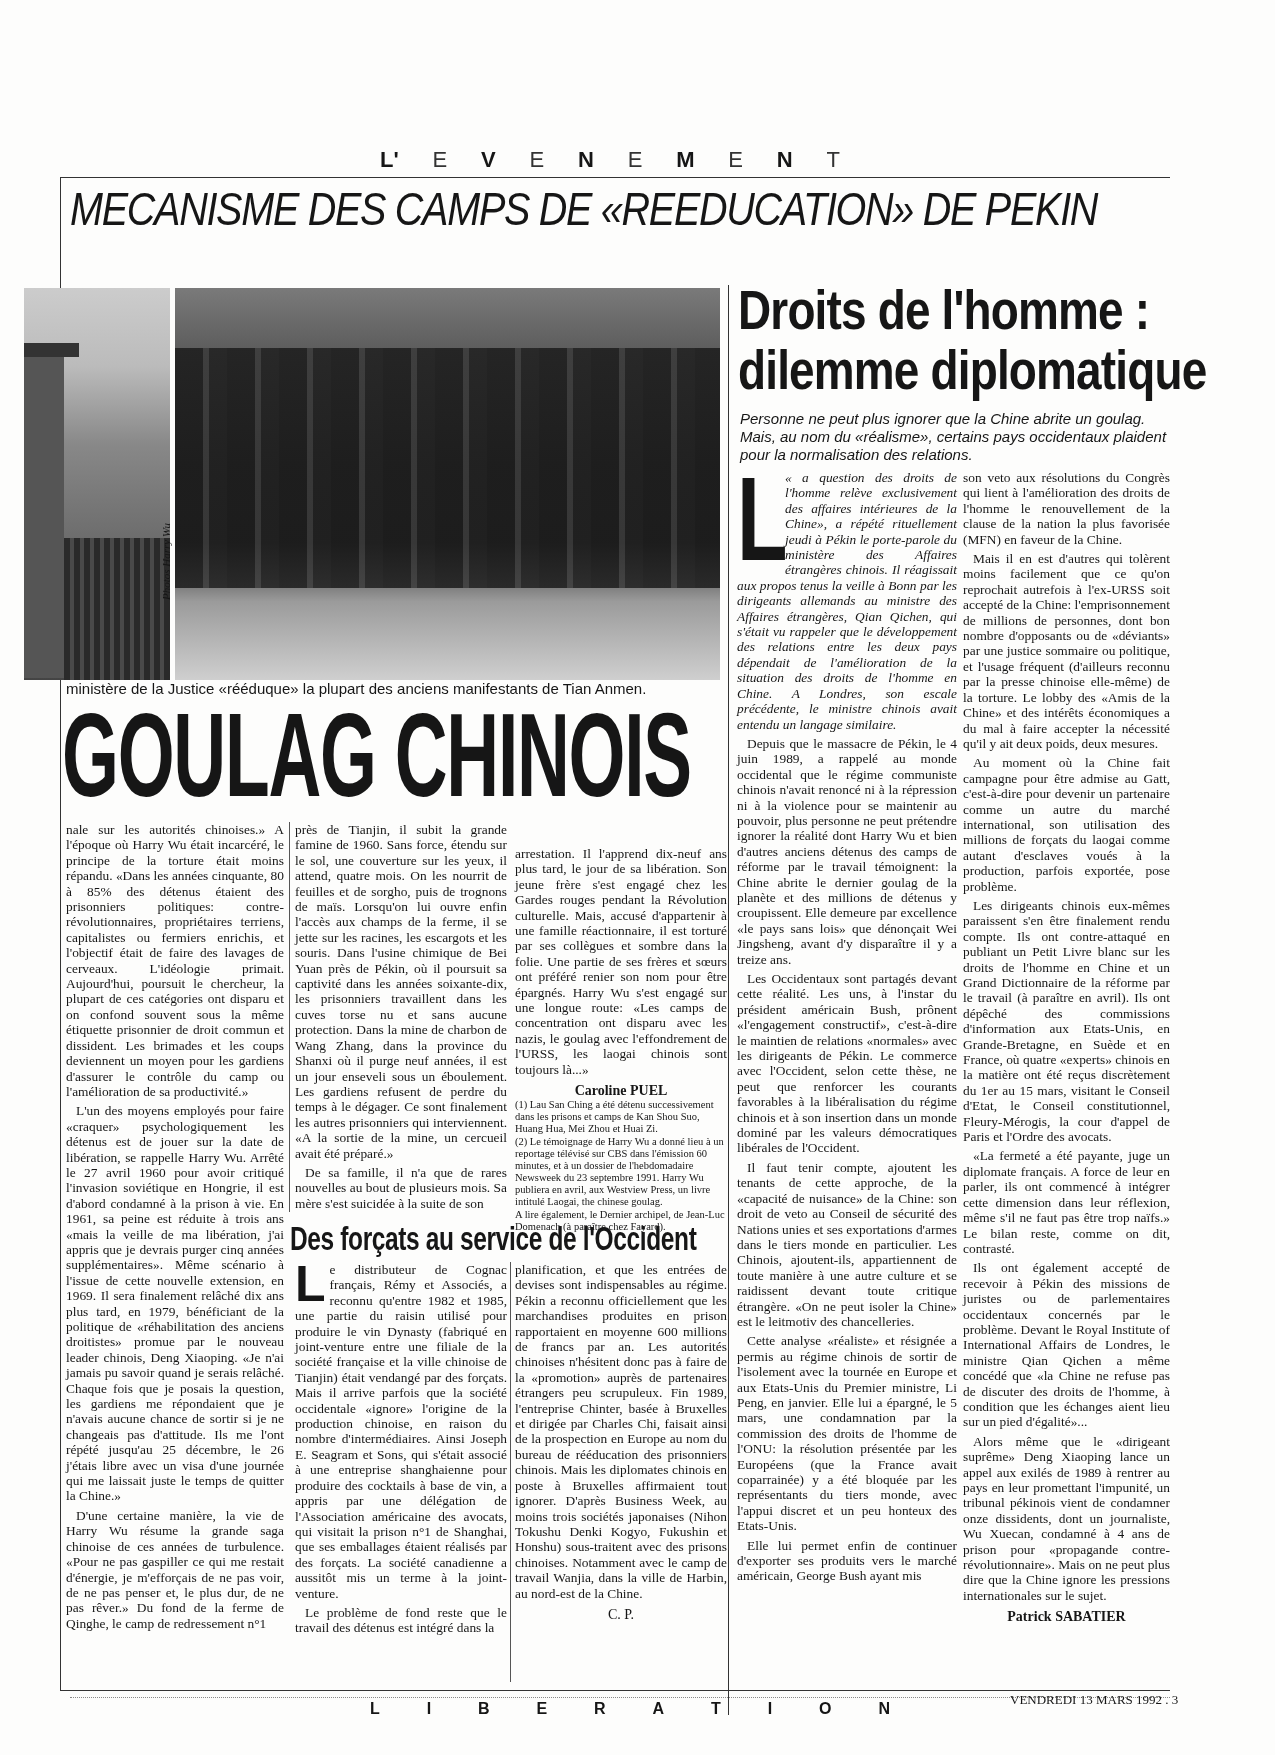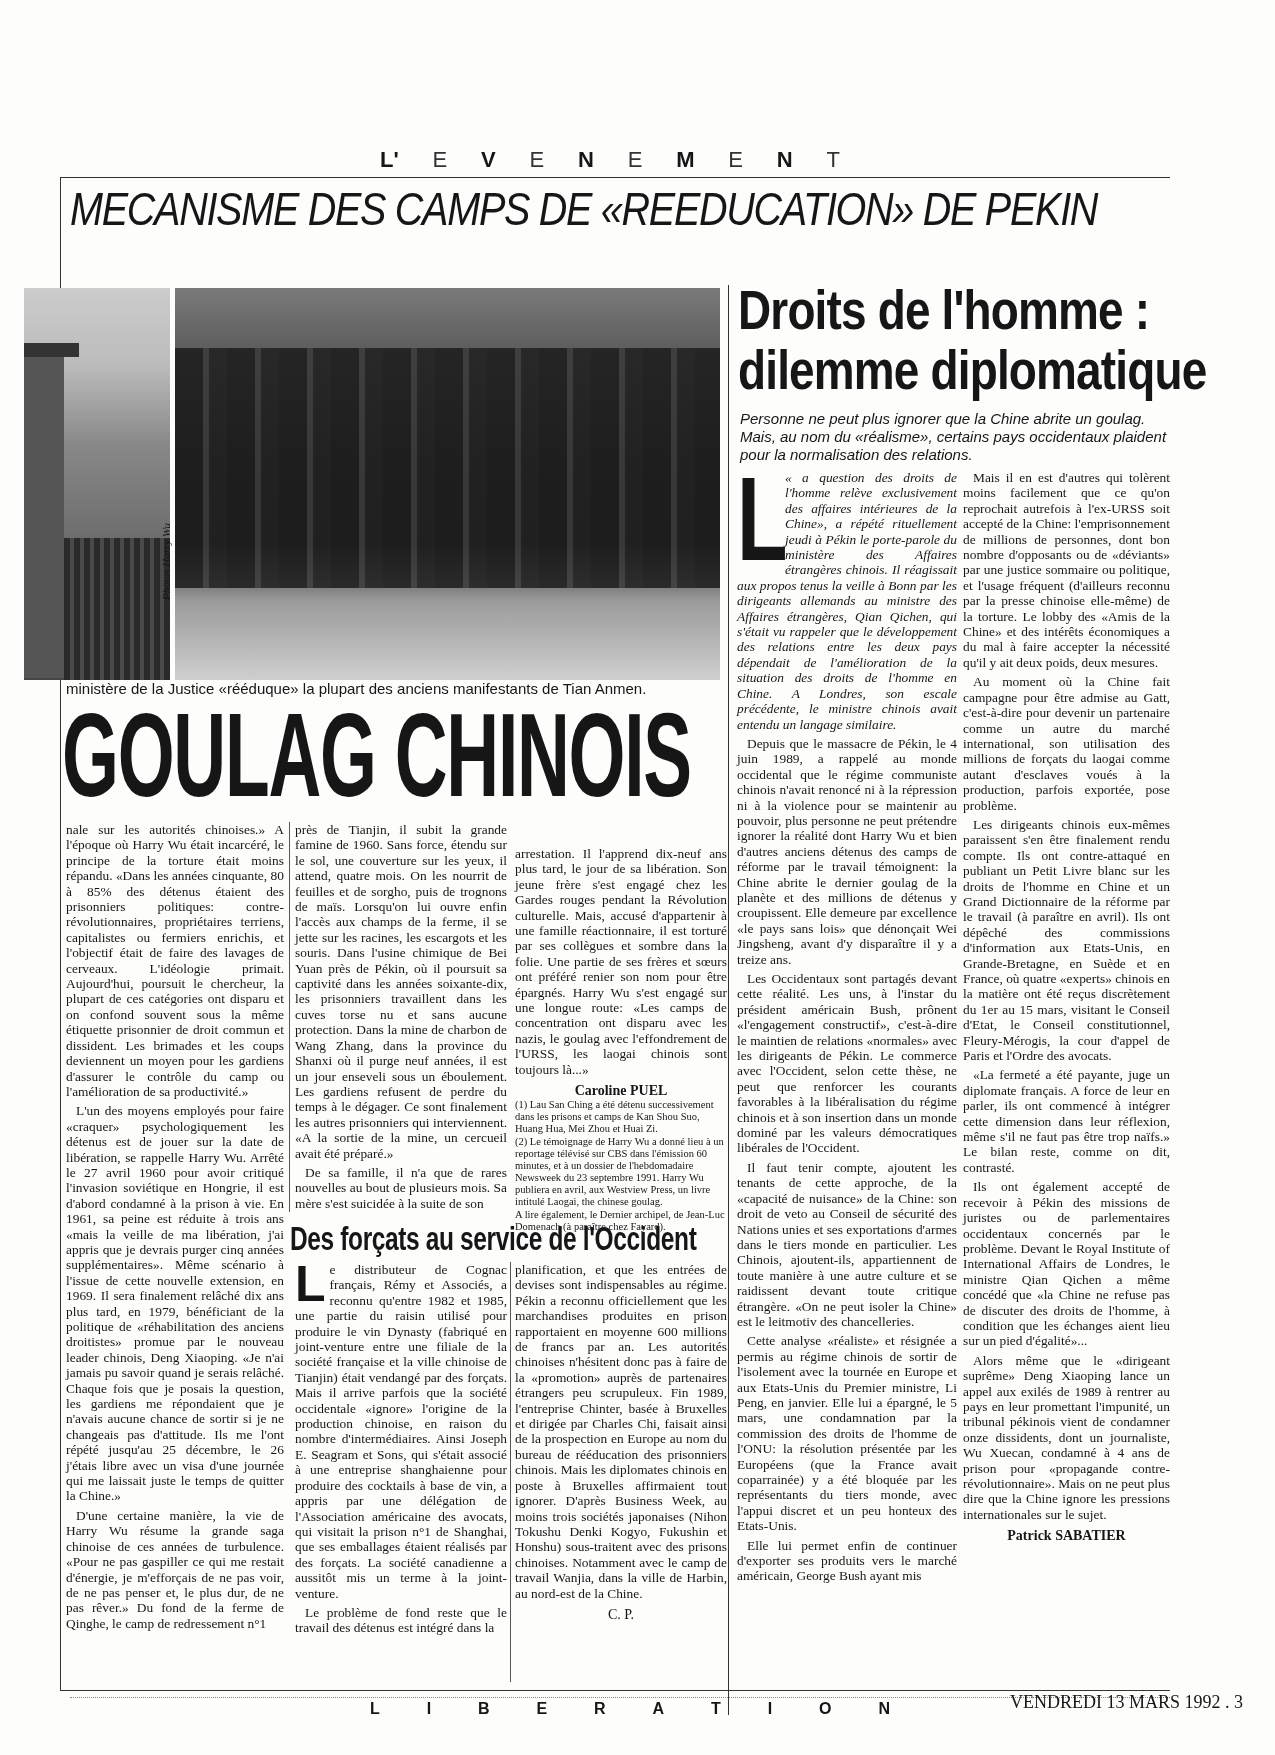--- a/index.html
+++ b/index.html
@@ -81,21 +81,21 @@
     font-family: "Liberation Sans", sans-serif; font-weight: 900; font-size: 34px; line-height: 40px;
     transform: scaleX(0.72); transform-origin: left top; white-space: nowrap; letter-spacing: -0.5px;
   }
   .colrule { position: absolute; width: 0; border-left: 1px solid #555; }
   .footer-dots { left: 70px; top: 1697px; width: 1100px; border-top: 1px dotted #888; }
   .footer-brand {
     left: 370px; top: 1700px; width: 520px; display: flex; justify-content: space-between;
     font-family: "Liberation Sans", sans-serif; font-weight: 900; font-size: 16px;
   }
   .footer-date {
-    left: 1010px; top: 1692px; font-size: 18px; white-space: nowrap;
+    left: 1010px; top: 1692px; font-size: 13px; white-space: nowrap;
   }
   .em { font-style: italic; }
 </style>
 </head>
 <body>
 
 <div class="abs rubric" id="rubric">
     <span class="b">L'</span>
     <span class="l">E</span>
     <span class="b">V</span>
@@ -165,20 +165,21 @@
 
 <div class="col" style="left:737px; top:470px; width:220px;">
   <p class="noindent"><span class="dropcap-big">L</span><span class="em">« a question des droits de l'homme relève exclusivement des affaires intérieures de la Chine», a répété rituellement jeudi à Pékin le porte-parole du ministère des Affaires étrangères chinois. Il réagissait aux propos tenus la veille à Bonn par les dirigeants allemands au ministre des Affaires étrangères, Qian Qichen, qui s'était vu rappeler que le développement des relations entre les deux pays dépendait de l'amélioration de la situation des droits de l'homme en Chine. A Londres, son escale précédente, le ministre chinois avait entendu un langage similaire.</span></p>
   <p>Depuis que le massacre de Pékin, le 4 juin 1989, a rappelé au monde occidental que le régime communiste chinois n'avait renoncé ni à la répression ni à la violence pour se maintenir au pouvoir, plus personne ne peut prétendre ignorer la réalité dont Harry Wu et bien d'autres anciens détenus des camps de réforme par le travail témoignent: la Chine abrite le dernier goulag de la planète et des millions de détenus y croupissent. Elle demeure par excellence «le pays sans lois» que dénonçait Wei Jingsheng, avant d'y disparaître il y a treize ans.</p>
   <p>Les Occidentaux sont partagés devant cette réalité. Les uns, à l'instar du président américain Bush, prônent «l'engagement constructif», c'est-à-dire le maintien de relations «normales» avec les dirigeants de Pékin. Le commerce avec l'Occident, selon cette thèse, ne peut que renforcer les courants favorables à la libéralisation du régime chinois et à son insertion dans un monde dominé par les valeurs démocratiques libérales de l'Occident.</p>
   <p>Il faut tenir compte, ajoutent les tenants de cette approche, de la «capacité de nuisance» de la Chine: son droit de veto au Conseil de sécurité des Nations unies et ses exportations d'armes dans le tiers monde en particulier. Les Chinois, ajoutent-ils, appartiennent de toute manière à une autre culture et se raidissent devant toute critique étrangère. «On ne peut isoler la Chine» est le leitmotiv des chancelleries.</p>
   <p>Cette analyse «réaliste» et résignée a permis au régime chinois de sortir de l'isolement avec la tournée en Europe et aux Etats-Unis du Premier ministre, Li Peng, en janvier. Elle lui a épargné, le 5 mars, une condamnation par la commission des droits de l'homme de l'ONU: la résolution présentée par les Européens (que la France avait coparrainée) y a été bloquée par les représentants du tiers monde, avec l'appui discret et un peu honteux des Etats-Unis.</p>
   <p>Elle lui permet enfin de continuer d'exporter ses produits vers le marché américain, George Bush ayant mis</p>
 </div>
 <div class="col" style="left:963px; top:470px; width:207px;">
+  <p class="noindent">son veto aux résolutions du Congrès qui lient à l'amélioration des droits de l'homme le renouvellement de la clause de la nation la plus favorisée (MFN) en faveur de la Chine.</p>
   <p>Mais il en est d'autres qui tolèrent moins facilement que ce qu'on reprochait autrefois à l'ex-URSS soit accepté de la Chine: l'emprisonnement de millions de personnes, dont bon nombre d'opposants ou de «déviants» par une justice sommaire ou politique, et l'usage fréquent (d'ailleurs reconnu par la presse chinoise elle-même) de la torture. Le lobby des «Amis de la Chine» et des intérêts économiques a du mal à faire accepter la nécessité qu'il y ait deux poids, deux mesures.</p>
   <p>Au moment où la Chine fait campagne pour être admise au Gatt, c'est-à-dire pour devenir un partenaire comme un autre du marché international, son utilisation des millions de forçats du laogai comme autant d'esclaves voués à la production, parfois exportée, pose problème.</p>
   <p>Les dirigeants chinois eux-mêmes paraissent s'en être finalement rendu compte. Ils ont contre-attaqué en publiant un Petit Livre blanc sur les droits de l'homme en Chine et un Grand Dictionnaire de la réforme par le travail (à paraître en avril). Ils ont dépêché des commissions d'information aux Etats-Unis, en Grande-Bretagne, en Suède et en France, où quatre «experts» chinois en la matière ont été reçus discrètement du 1er au 15 mars, visitant le Conseil d'Etat, le Conseil constitutionnel, Fleury-Mérogis, la cour d'appel de Paris et l'Ordre des avocats.</p>
   <p>«La fermeté a été payante, juge un diplomate français. A force de leur en parler, ils ont commencé à intégrer cette dimension dans leur réflexion, même s'il ne faut pas être trop naïfs.» Le bilan reste, comme on dit, contrasté.</p>
   <p>Ils ont également accepté de recevoir à Pékin des missions de juristes ou de parlementaires occidentaux concernés par le problème. Devant le Royal Institute of International Affairs de Londres, le ministre Qian Qichen a même concédé que «la Chine ne refuse pas de discuter des droits de l'homme, à condition que les échanges aient lieu sur un pied d'égalité»...</p>
   <p>Alors même que le «dirigeant suprême» Deng Xiaoping lance un appel aux exilés de 1989 à rentrer au pays en leur promettant l'impunité, un tribunal pékinois vient de condamner onze dissidents, dont un journaliste, Wu Xuecan, condamné à 4 ans de prison pour «propagande contre-révolutionnaire». Mais on ne peut plus dire que la Chine ignore les pressions internationales sur le sujet.</p>
   <div class="byline">Patrick SABATIER</div>
 </div>
 
 <div class="abs bottomline"></div>

